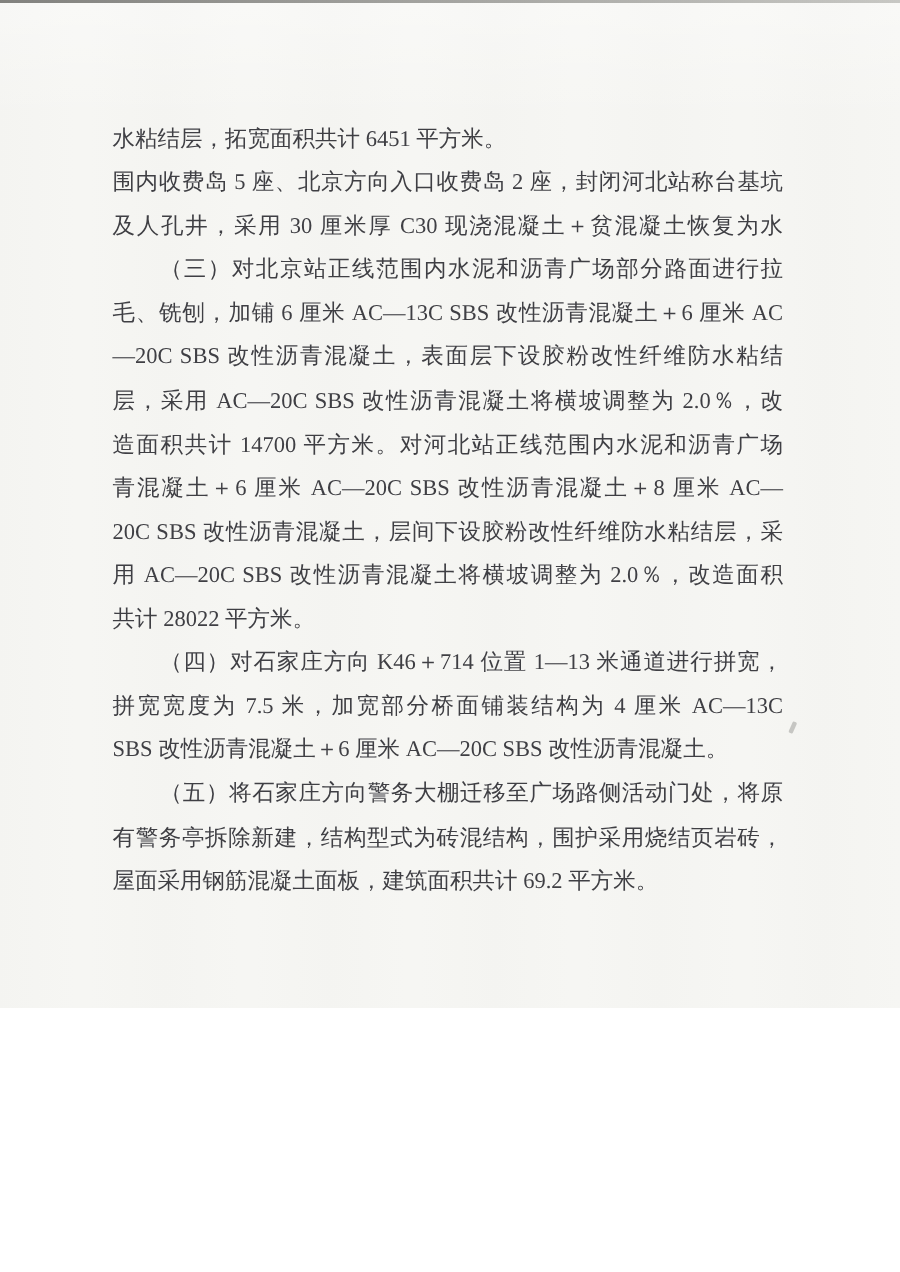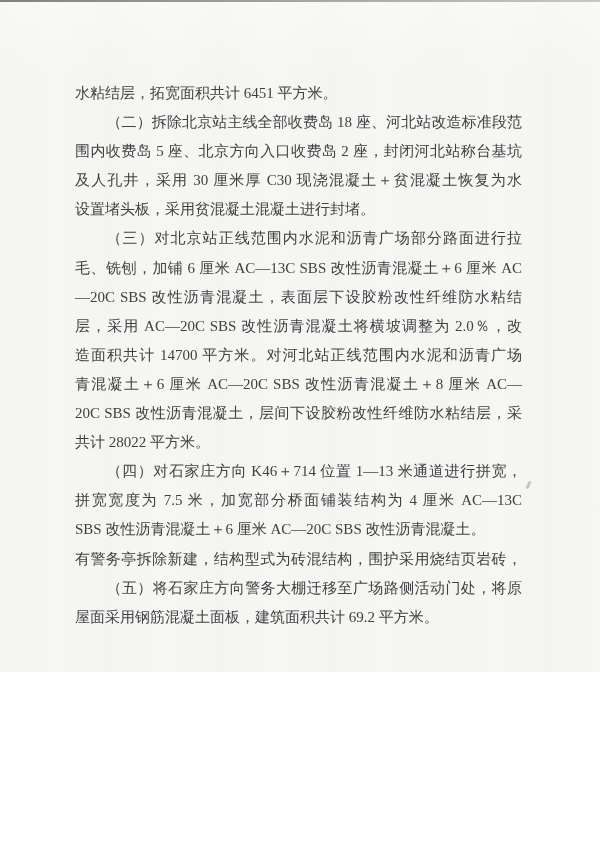--- a/index.html
+++ b/index.html
@@ -82,37 +82,36 @@
   }
 </style>
 </head>
 <body>
 
 <div class="scan">
   <div class="edge-top"></div>
 
   <div class="content">
     <div class="tline end">水粘结层，拓宽面积共计 6451 平方米。</div>
-    <div class="tline indent">（二）拆除北京站主线全部收费岛 18 座、河北站改造标准段范</div>
     <div class="tline">围内收费岛 5 座、北京方向入口收费岛 2 座，封闭河北站称台基坑</div>
     <div class="tline">及人孔井，采用 30 厘米厚 C30 现浇混凝土＋贫混凝土恢复为水</div>
-    <div class="tline end">设置堵头板，采用贫混凝土混凝土进行封堵。</div>
     <div class="tline indent">（三）对北京站正线范围内水泥和沥青广场部分路面进行拉</div>
     <div class="tline">毛、铣刨，加铺 6 厘米 AC—13C SBS 改性沥青混凝土＋6 厘米 AC</div>
     <div class="tline">—20C SBS 改性沥青混凝土，表面层下设胶粉改性纤维防水粘结</div>
     <div class="tline">层，采用 AC—20C SBS 改性沥青混凝土将横坡调整为 2.0％，改</div>
     <div class="tline">造面积共计 14700 平方米。对河北站正线范围内水泥和沥青广场</div>
     <div class="tline">青混凝土＋6 厘米 AC—20C SBS 改性沥青混凝土＋8 厘米 AC—</div>
     <div class="tline">20C SBS 改性沥青混凝土，层间下设胶粉改性纤维防水粘结层，采</div>
+    <div class="tline">用 AC—20C SBS 改性沥青混凝土将横坡调整为 2.0％，改造面积</div>
     <div class="tline end">共计 28022 平方米。</div>
     <div class="tline indent">（四）对石家庄方向 K46＋714 位置 1—13 米通道进行拼宽，</div>
     <div class="tline">拼宽宽度为 7.5 米，加宽部分桥面铺装结构为 4 厘米 AC—13C</div>
     <div class="tline end">SBS 改性沥青混凝土＋6 厘米 AC—20C SBS 改性沥青混凝土。</div>
+    <div class="tline indent">（五）将石家庄方向警务大棚迁移至广场路侧活动门处，将原</div>
     <div class="tline">有警务亭拆除新建，结构型式为砖混结构，围护采用烧结页岩砖，</div>
-    <div class="tline indent">（五）将石家庄方向警务大棚迁移至广场路侧活动门处，将原</div>
     <div class="tline end">屋面采用钢筋混凝土面板，建筑面积共计 69.2 平方米。</div>
   </div>
 
   <div class="footer">— 4 —</div>
 
   <div class="speck"></div>
   <div class="edge-bottom"></div>
   <div class="below-page"></div>
 </div>
 

